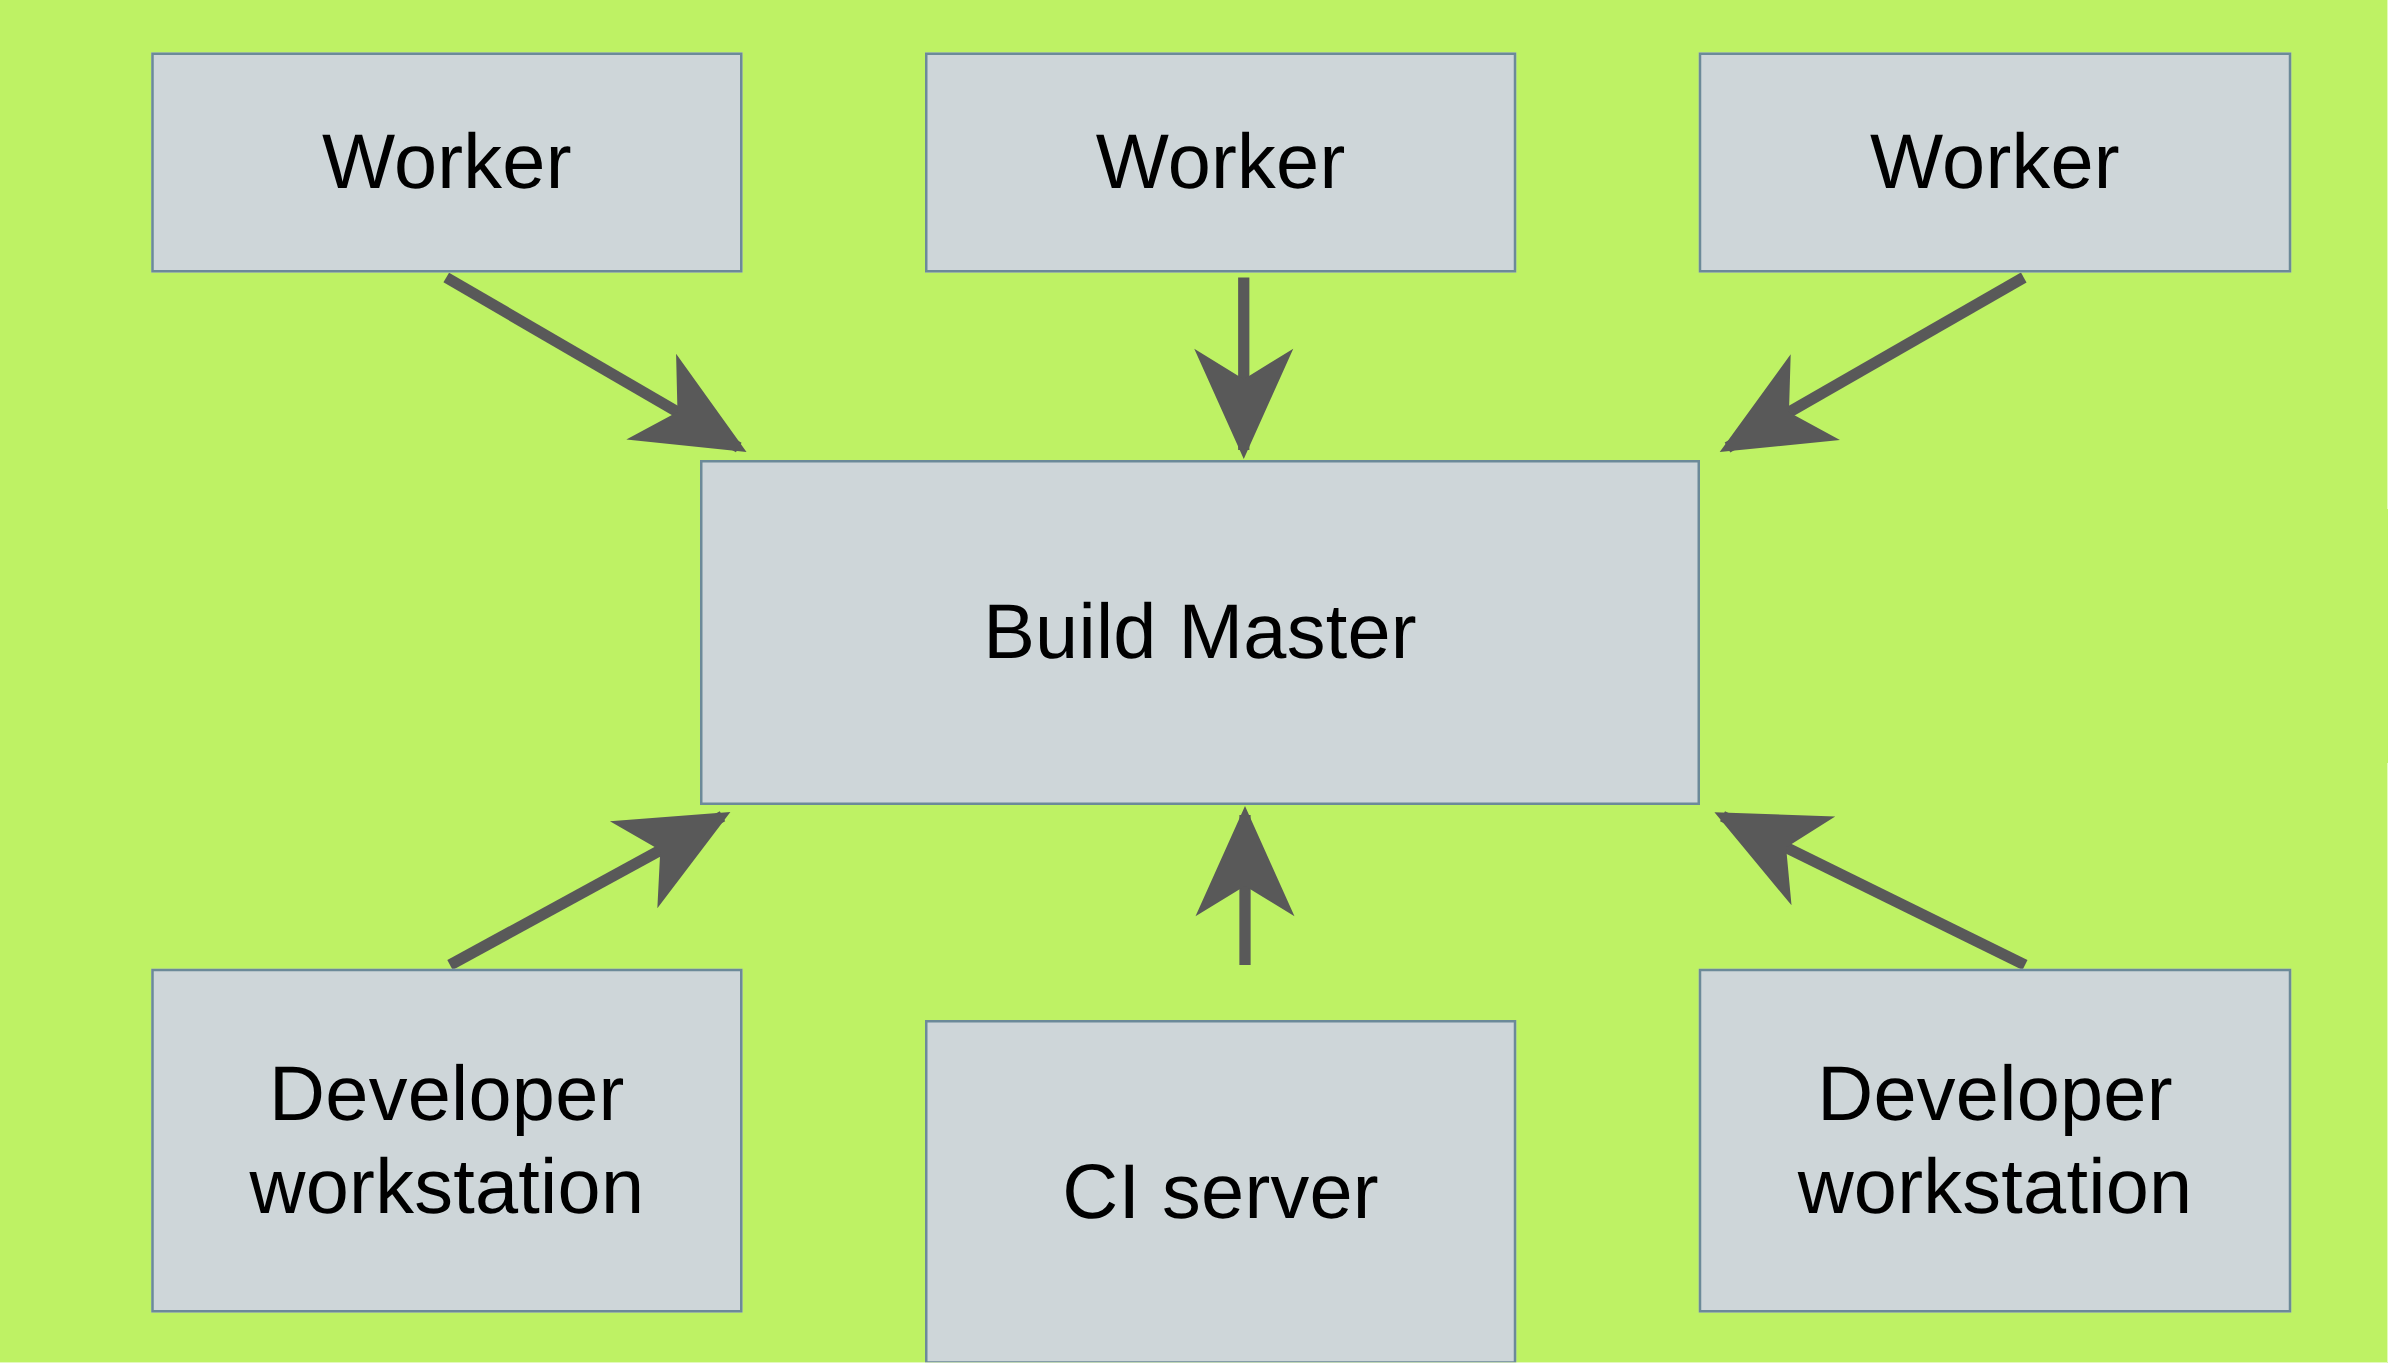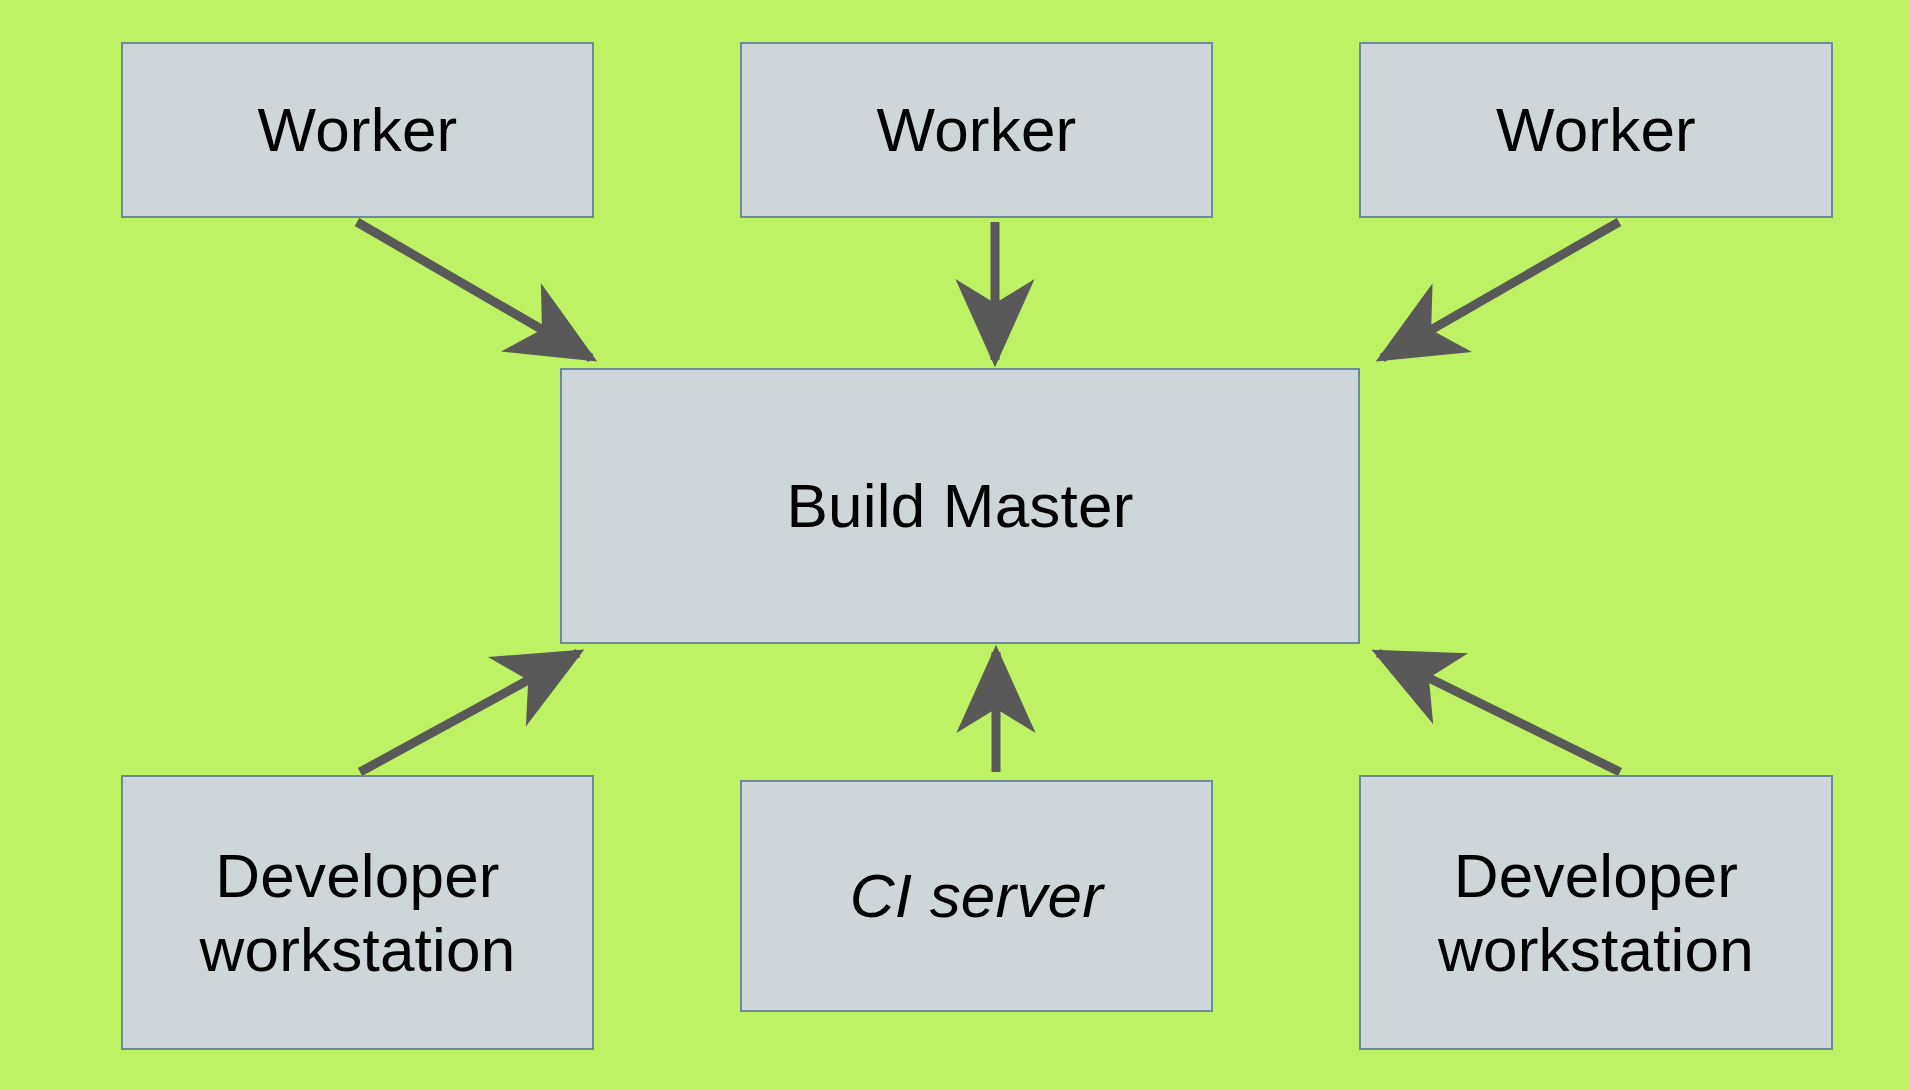--- a/index.html
+++ b/index.html
@@ -51,21 +51,21 @@
   
   #node-worker-1 { left: 121px;  top: 42px;  width: 473px; height: 176px; }
   #node-worker-2 { left: 740px;  top: 42px;  width: 473px; height: 176px; }
   #node-worker-3 { left: 1359px; top: 42px;  width: 474px; height: 176px; }
 
   
   #node-build-master { left: 560px; top: 368px; width: 800px; height: 276px; }
 
   
   #node-dev-left  { left: 121px;  top: 775px; width: 473px; height: 275px; }
-  #node-ci-server { left: 740px;  top: 780px; width: 473px; height: 232px; font-style: italic; }
+  #node-ci-server { left: 740px;  top: 816px; width: 473px; height: 275px; }
   #node-dev-right { left: 1359px; top: 775px; width: 474px; height: 275px; }
 </style>
 </head>
 <body>
 
 <div id="canvas">
 
   <svg id="edges" viewBox="0 0 1910 1090" width="1910" height="1090" xmlns="http://www.w3.org/2000/svg">
     <defs>
       <marker id="stealth-arrow" markerWidth="12" markerHeight="12" refX="9.4" refY="5" orient="auto" markerUnits="strokeWidth">

